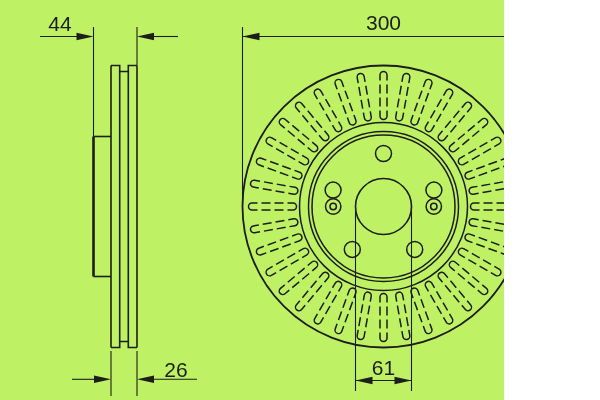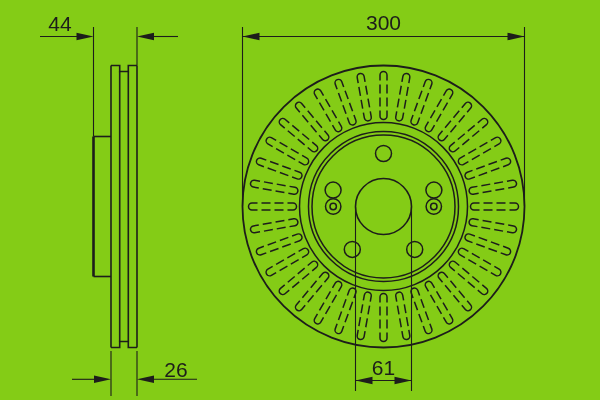--- a/index.html
+++ b/index.html
@@ -1,16 +1,16 @@
 <!DOCTYPE html>
 <html><head>
 <meta charset="utf-8">
 <style>
   html,body{margin:0;padding:0;background:#ffffff;}
-  .canvas{position:relative;width:600px;height:400px;background:#84cc16;overflow:hidden;}
+  .canvas{position:relative;width:504px;height:400px;background:#bef264;overflow:hidden;}
   svg{display:block;}
   .part{fill:none;stroke:#1d1d1b;stroke-width:1.6;stroke-linejoin:miter;}
   .part-bold{fill:none;stroke:#1d1d1b;stroke-width:2.6;}
   .dim{fill:none;stroke:#1d1d1b;stroke-width:1.1;}
   .arrow{fill:#1d1d1b;stroke:none;}
   .dim-label{font-family:"Liberation Sans",sans-serif;font-size:21px;fill:#1d1d1b;text-anchor:middle;}
 </style>
 </head>
 <body>
 

